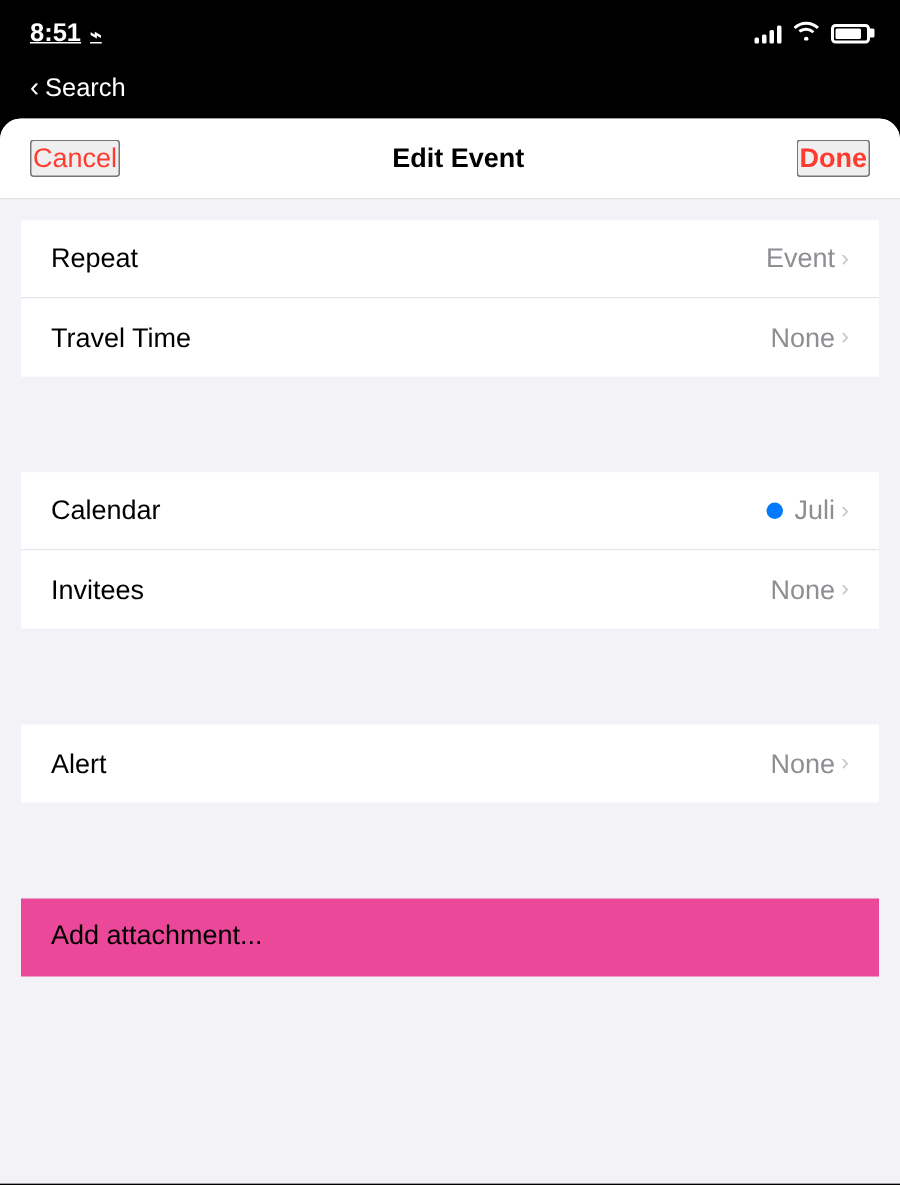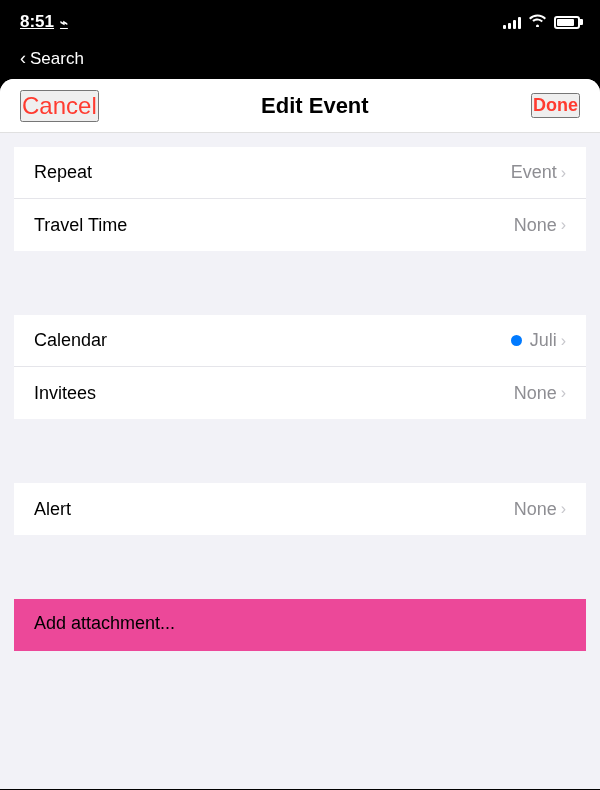--- a/index.html
+++ b/index.html
@@ -123,26 +123,26 @@
       border-bottom: 1px solid #e0e0e0;
       display: flex;
       align-items: center;
       justify-content: space-between;
       padding: 14px 20px;
       height: 54px;
     }
 
     .nav-cancel {
       color: #ff3b30;
-      font-size: 24px;
+      font-size: 18px;
       cursor: pointer;
     }
 
     .nav-title {
-      font-size: 22px;
+      font-size: 18px;
       font-weight: 700;
       color: #000;
     }
 
     .nav-done {
       color: #ff3b30;
       font-size: 18px;
       font-weight: 700;
       cursor: pointer;
     }

